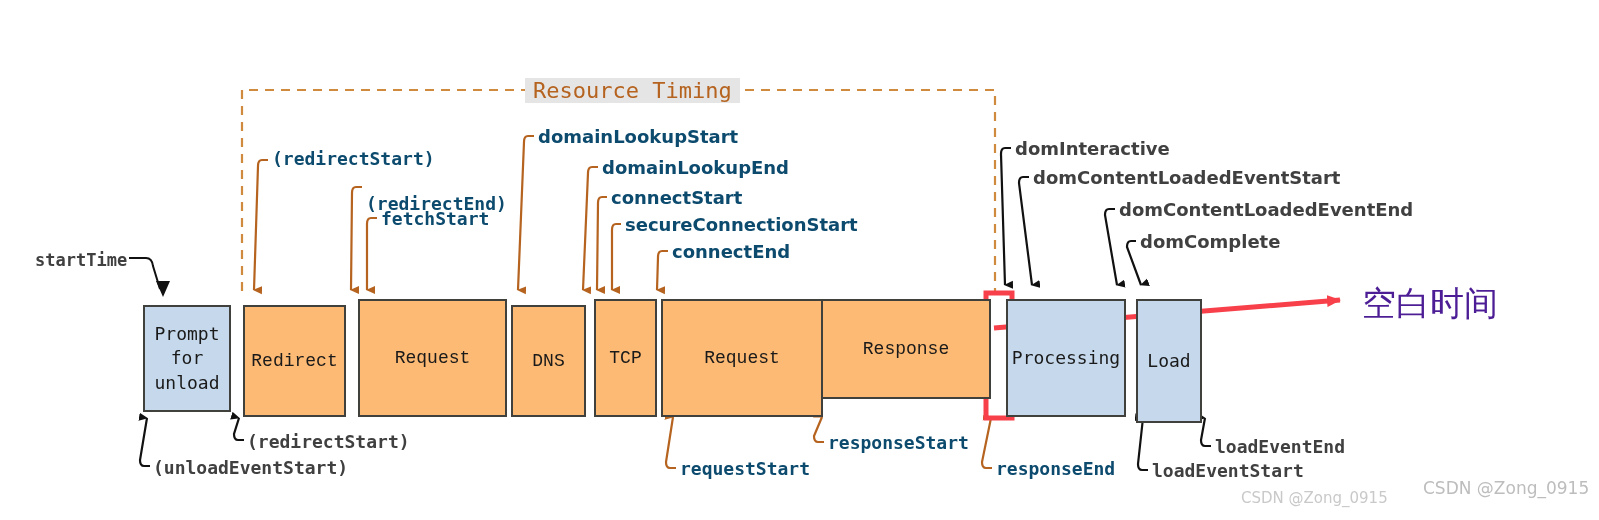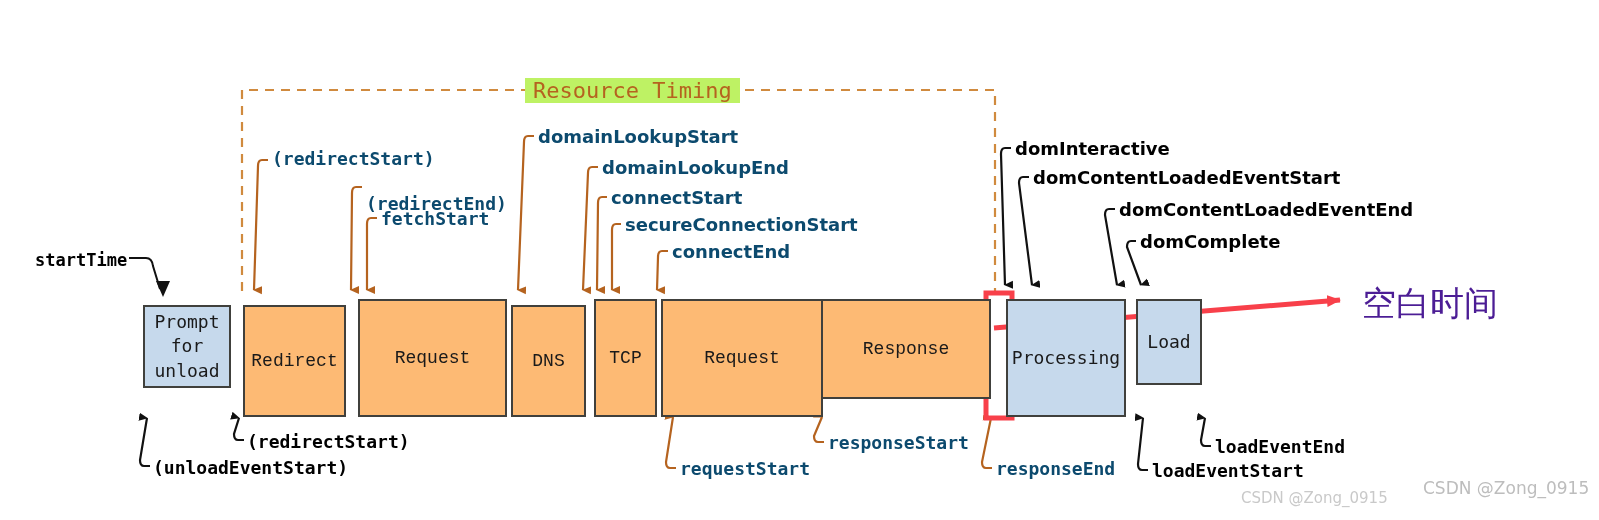--- a/index.html
+++ b/index.html
@@ -28,31 +28,31 @@
   .phase-box.blue{background:#c6d9ec;}
 
   .lbl{
     position:absolute;
     font-family:"DejaVu Sans","Liberation Sans",sans-serif;
     font-weight:bold;
     font-size:18px;
     white-space:nowrap;
   }
   .lbl.orange{color:#0c4a6e;}
-  .lbl.black{color:#000000;}
+  .lbl.black{color:#404040;}
   .lbl.mono{
     font-family:"DejaVu Sans Mono","Liberation Mono",monospace;
     font-weight:bold;
   }
   .resource-title{
     position:absolute;
     color:#b5631f;
     font-family:"DejaVu Sans Mono","Liberation Mono",monospace;
     font-size:22px;
-    background:#bef264;
+    background:#e5e5e5;
     padding:0 8px;
     white-space:nowrap;
   }
   .cn-note{
     position:absolute;
     color:#4c1d95;
     font-family:"DejaVu Sans","Liberation Sans",sans-serif;
     font-size:34px;
     white-space:nowrap;
   }
@@ -144,21 +144,21 @@
 
     <g>
       <rect x="986" y="293" width="26" height="125" fill="none" stroke="#f8404a" stroke-width="5"></rect>
     </g>
 
     <g>
       <path d="M994,328 L1340,300" stroke="#f8404a" stroke-width="5" fill="none" marker-end="url(#ar-red)"></path>
     </g>
   </svg>
 
-  <div class="phase-box blue" style="left:143px;top:305px;width:88px;height:83px;flex-direction:column;">
+  <div class="phase-box blue" style="left:143px;top:305px;width:88px;height:107px;flex-direction:column;">
     <span>Prompt</span>
     <span>for</span>
     <span>unload</span>
   </div>
 
   <div class="phase-box cream" style="left:243px;top:305px;width:103px;height:112px;">
     <span>Redirect</span>
   </div>
 
   <div class="phase-box cream" style="left:358px;top:299px;width:149px;height:118px;">
@@ -178,21 +178,21 @@
   </div>
 
   <div class="phase-box cream" style="left:821px;top:299px;width:170px;height:100px;">
     <span>Response</span>
   </div>
 
   <div class="phase-box blue" style="left:1006px;top:299px;width:120px;height:118px;">
     <span>Processing</span>
   </div>
 
-  <div class="phase-box blue" style="left:1136px;top:299px;width:66px;height:86px;">
+  <div class="phase-box blue" style="left:1136px;top:299px;width:66px;height:124px;">
     <span>Load</span>
   </div>
 
   <div class="resource-title" style="left:525px;top:78px;">Resource Timing</div>
 
   <div class="lbl black mono" style="left:35px;top:250px;font-size:17px;">startTime</div>
 
   <div class="lbl orange mono" style="left:272px;top:148px;">(redirectStart)</div>
   <div class="lbl orange mono" style="left:366px;top:176px;margin-top:17px;">(redirectEnd)</div>
   <div class="lbl orange mono" style="left:381px;top:208px;">fetchStart</div>

